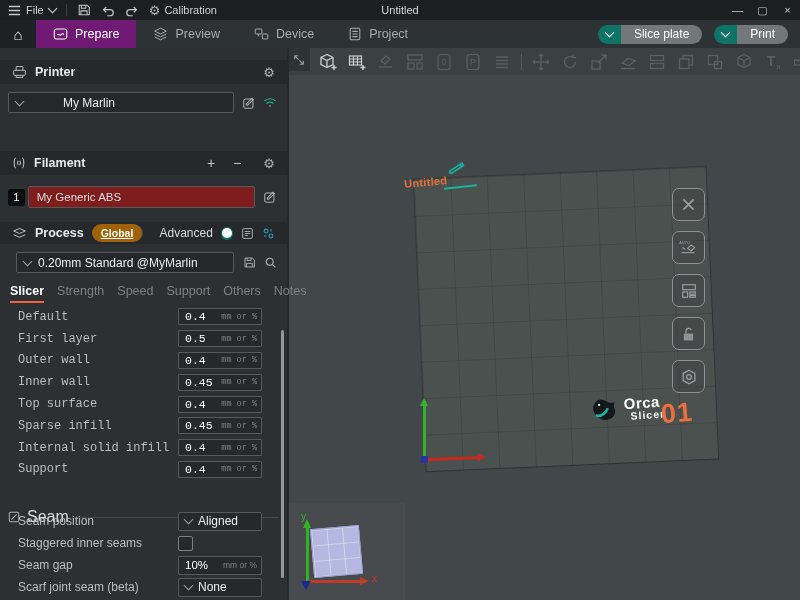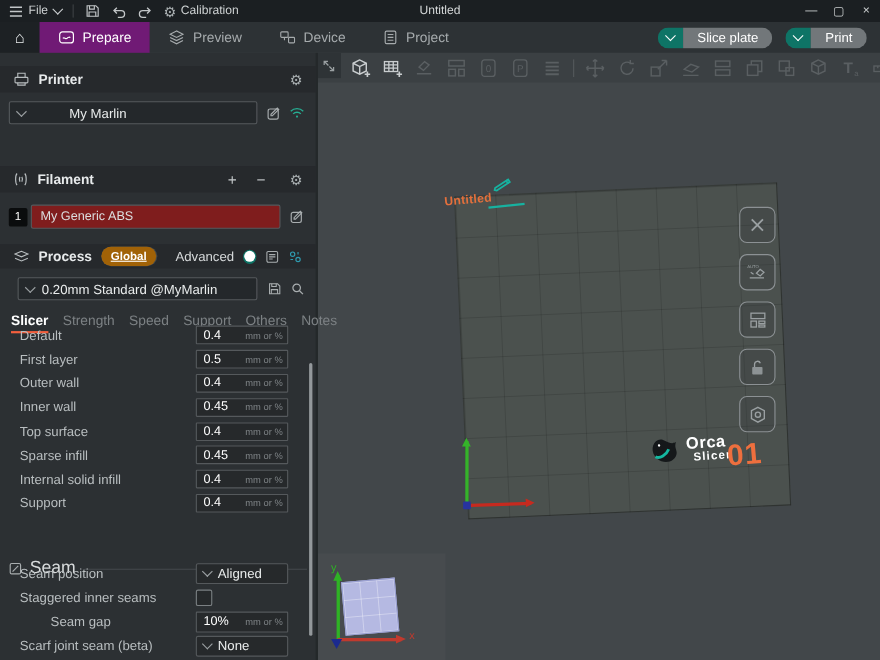--- a/index.html
+++ b/index.html
@@ -325,21 +325,21 @@
 
     <div class="ptabs" style="top:236px;">
       <span class="ptab cur">Slicer</span>
       <span class="ptab">Strength</span>
       <span class="ptab">Speed</span>
       <span class="ptab">Support</span>
       <span class="ptab">Others</span>
       <span class="ptab">Notes</span>
     </div>
 
-    <div class="plist" style="top:246px;">
+    <div class="plist" style="top:258px;font-family:Liberation Mono, monospace;">
       <div class="prow">
         <span class="plabel">Default</span>
         <div class="pbox">
           <span class="pval">0.4</span>
           <span class="punit">mm or %</span>
         </div>
       </div>
       <div class="prow">
         <span class="plabel">First layer</span>
         <div class="pbox">
@@ -408,21 +408,21 @@
           <span class="chev"></span>
           <span class="sval">Aligned</span>
         </div>
       </div>
       <div class="prow" style="height:22px;">
         <span class="plabel">Staggered inner seams</span>
         <span style="width:84px;display:flex;">
             <span class="checkbox"></span>
           </span>
       </div>
-      <div class="prow" style="height:22px;margin-left:28px;">
+      <div class="prow" style="height:22px;">
         <span class="plabel">Seam gap</span>
         <div class="pbox" style="height:19px;">
           <span class="pval">10%</span>
           <span class="punit">mm or %</span>
         </div>
       </div>
       <div class="prow" style="height:22px;">
         <span class="plabel">Scarf joint seam (beta)</span>
         <div class="selbox">
           <span class="chev"></span>

